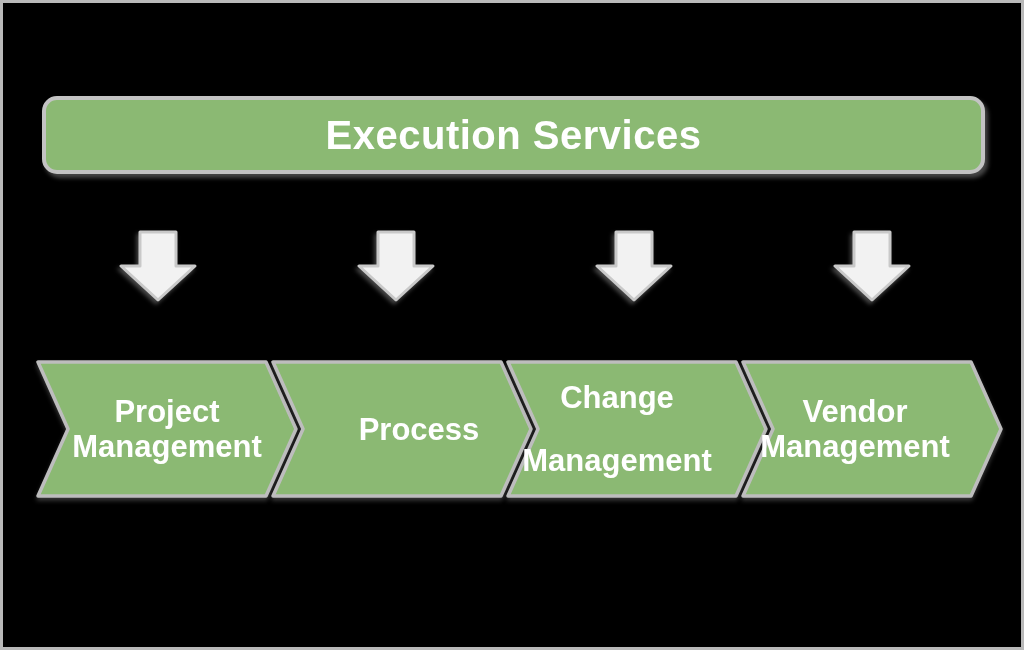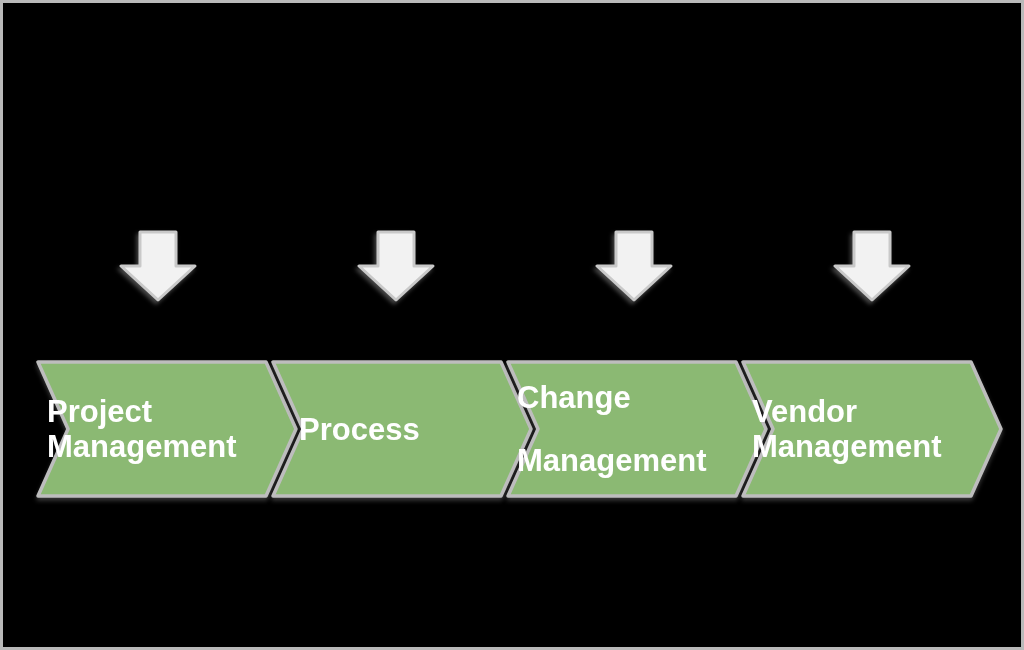--- a/index.html
+++ b/index.html
@@ -52,39 +52,42 @@
   .chevron-shape {
     filter: drop-shadow(0px 3px 2px rgba(110,110,110,0.5));
   }
   .chevron-label {
     position: absolute;
     top: 361px;
     height: 130px;
     width: 240px;
     display: flex;
     flex-direction: column;
-    align-items: flex-start;
+    align-items: center;
     justify-content: center;
     text-align: center;
     color: #ffffff;
     font-size: 31px;
     font-weight: bold;
     line-height: 35px;
     white-space: nowrap;
   }
   .chevron-label.pos-0 { left: 44px; }
   .chevron-label.pos-1 { left: 296px; }
-  .chevron-label.pos-2 { left: 514px; gap: 28px; }
-  .chevron-label.pos-3 { left: 749px; }
+  .chevron-label.pos-2 { left: 494px; gap: 28px; }
+  .chevron-label.pos-3 { left: 732px; }
 </style>
 </head>
 <body>
 
 <div class="frame">
 
+  <div class="banner">
+    <span class="banner-label">Execution Services</span>
+  </div>
 
   <svg class="diagram-canvas" viewBox="0 0 1024 650">
 
     <g>
       <polygon class="arrow-shape" stroke-width="3" stroke-linejoin="round" points="137,229 173,229 173,263 192,263 155,297 118,263 137,263" fill="#F2F2F2" stroke="#C9C9C9"></polygon>
       <polygon class="arrow-shape" stroke-width="3" stroke-linejoin="round" points="375,229 411,229 411,263 430,263 393,297 356,263 375,263" fill="#F2F2F2" stroke="#C9C9C9"></polygon>
       <polygon class="arrow-shape" stroke-width="3" stroke-linejoin="round" points="613,229 649,229 649,263 668,263 631,297 594,263 613,263" fill="#F2F2F2" stroke="#C9C9C9"></polygon>
       <polygon class="arrow-shape" stroke-width="3" stroke-linejoin="round" points="851,229 887,229 887,263 906,263 869,297 832,263 851,263" fill="#F2F2F2" stroke="#C9C9C9"></polygon>
     </g>
 

